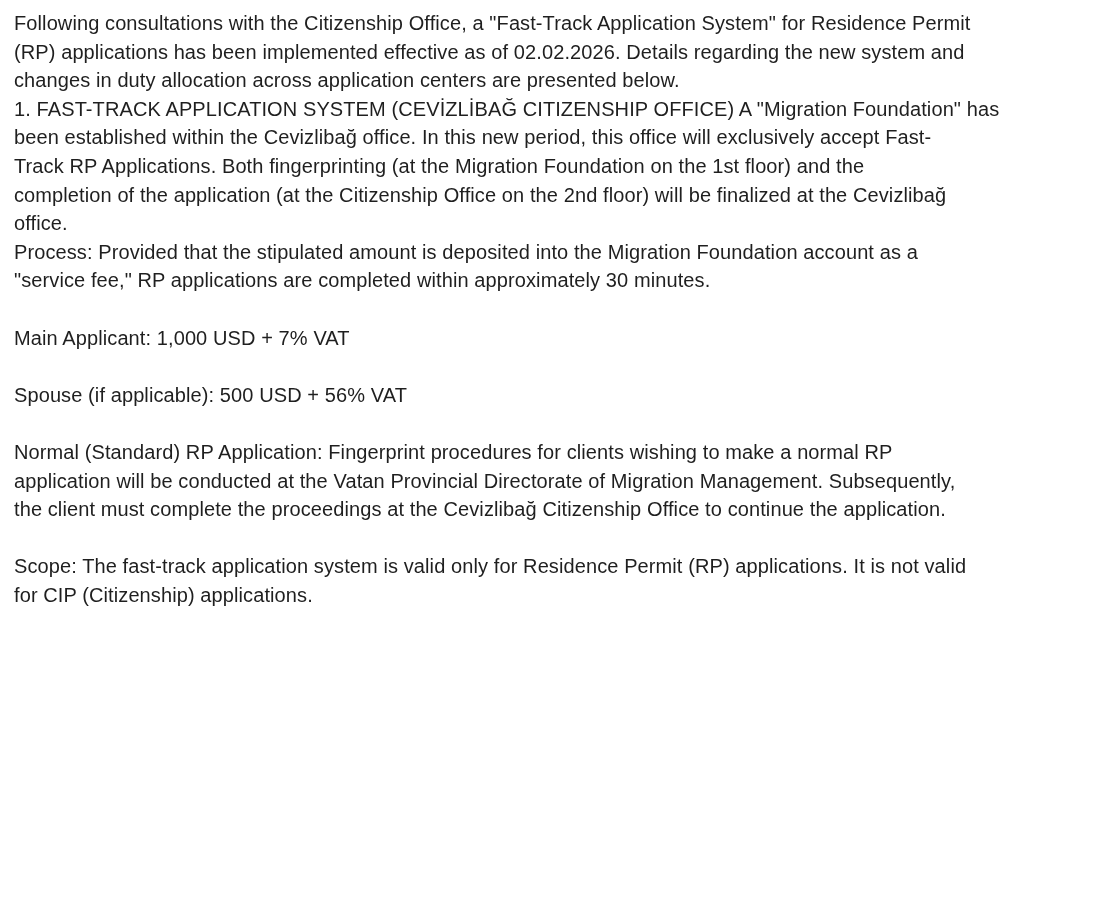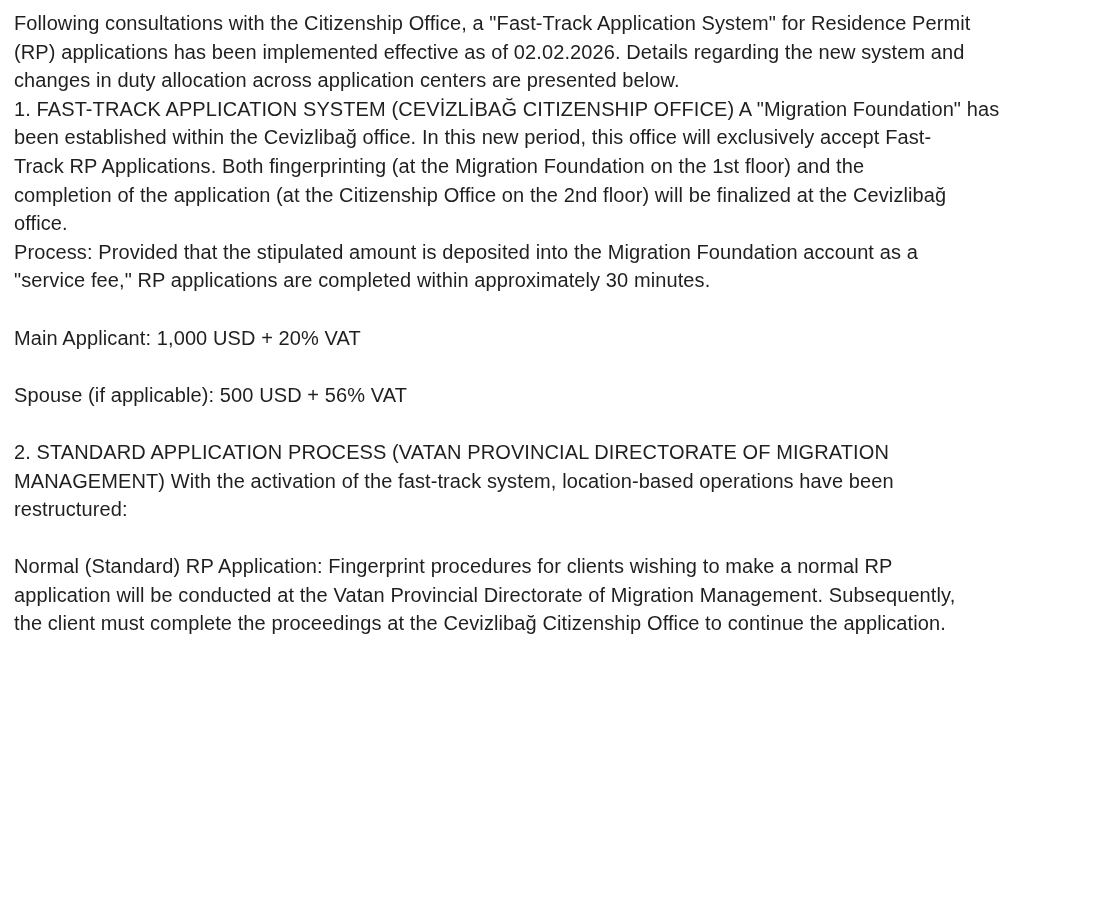--- a/index.html
+++ b/index.html
@@ -40,27 +40,26 @@
 (RP) applications has been implemented effective as of 02.02.2026. Details regarding the new system and
 changes in duty allocation across application centers are presented below.
 1. FAST-TRACK APPLICATION SYSTEM (CEVİZLİBAĞ CITIZENSHIP OFFICE) A "Migration Foundation" has
 been established within the Cevizlibağ office. In this new period, this office will exclusively accept Fast-
 Track RP Applications. Both fingerprinting (at the Migration Foundation on the 1st floor) and the
 completion of the application (at the Citizenship Office on the 2nd floor) will be finalized at the Cevizlibağ
 office.
 Process: Provided that the stipulated amount is deposited into the Migration Foundation account as a
 "service fee," RP applications are completed within approximately 30 minutes.</div>
 
-  <div class="doc-block">Main Applicant: 1,000 USD + 20% VAT</div>
+  <div class="doc-block">Main Applicant: 1,000 USD + 7% VAT</div>
 
   <div class="doc-block">Spouse (if applicable): 500 USD + 56% VAT</div>
 
-  <div class="doc-block">2. STANDARD APPLICATION PROCESS (VATAN PROVINCIAL DIRECTORATE OF MIGRATION
-MANAGEMENT) With the activation of the fast-track system, location-based operations have been
-restructured:</div>
 
 
   <div class="doc-block">Normal (Standard) RP Application: Fingerprint procedures for clients wishing to make a normal RP
 application will be conducted at the Vatan Provincial Directorate of Migration Management. Subsequently,
 the client must complete the proceedings at the Cevizlibağ Citizenship Office to continue the application.</div>
 
 
+  <div class="doc-block">Scope: The fast-track application system is valid only for Residence Permit (RP) applications. It is not valid
+for CIP (Citizenship) applications.</div>
 </div>
 
 </body></html>

